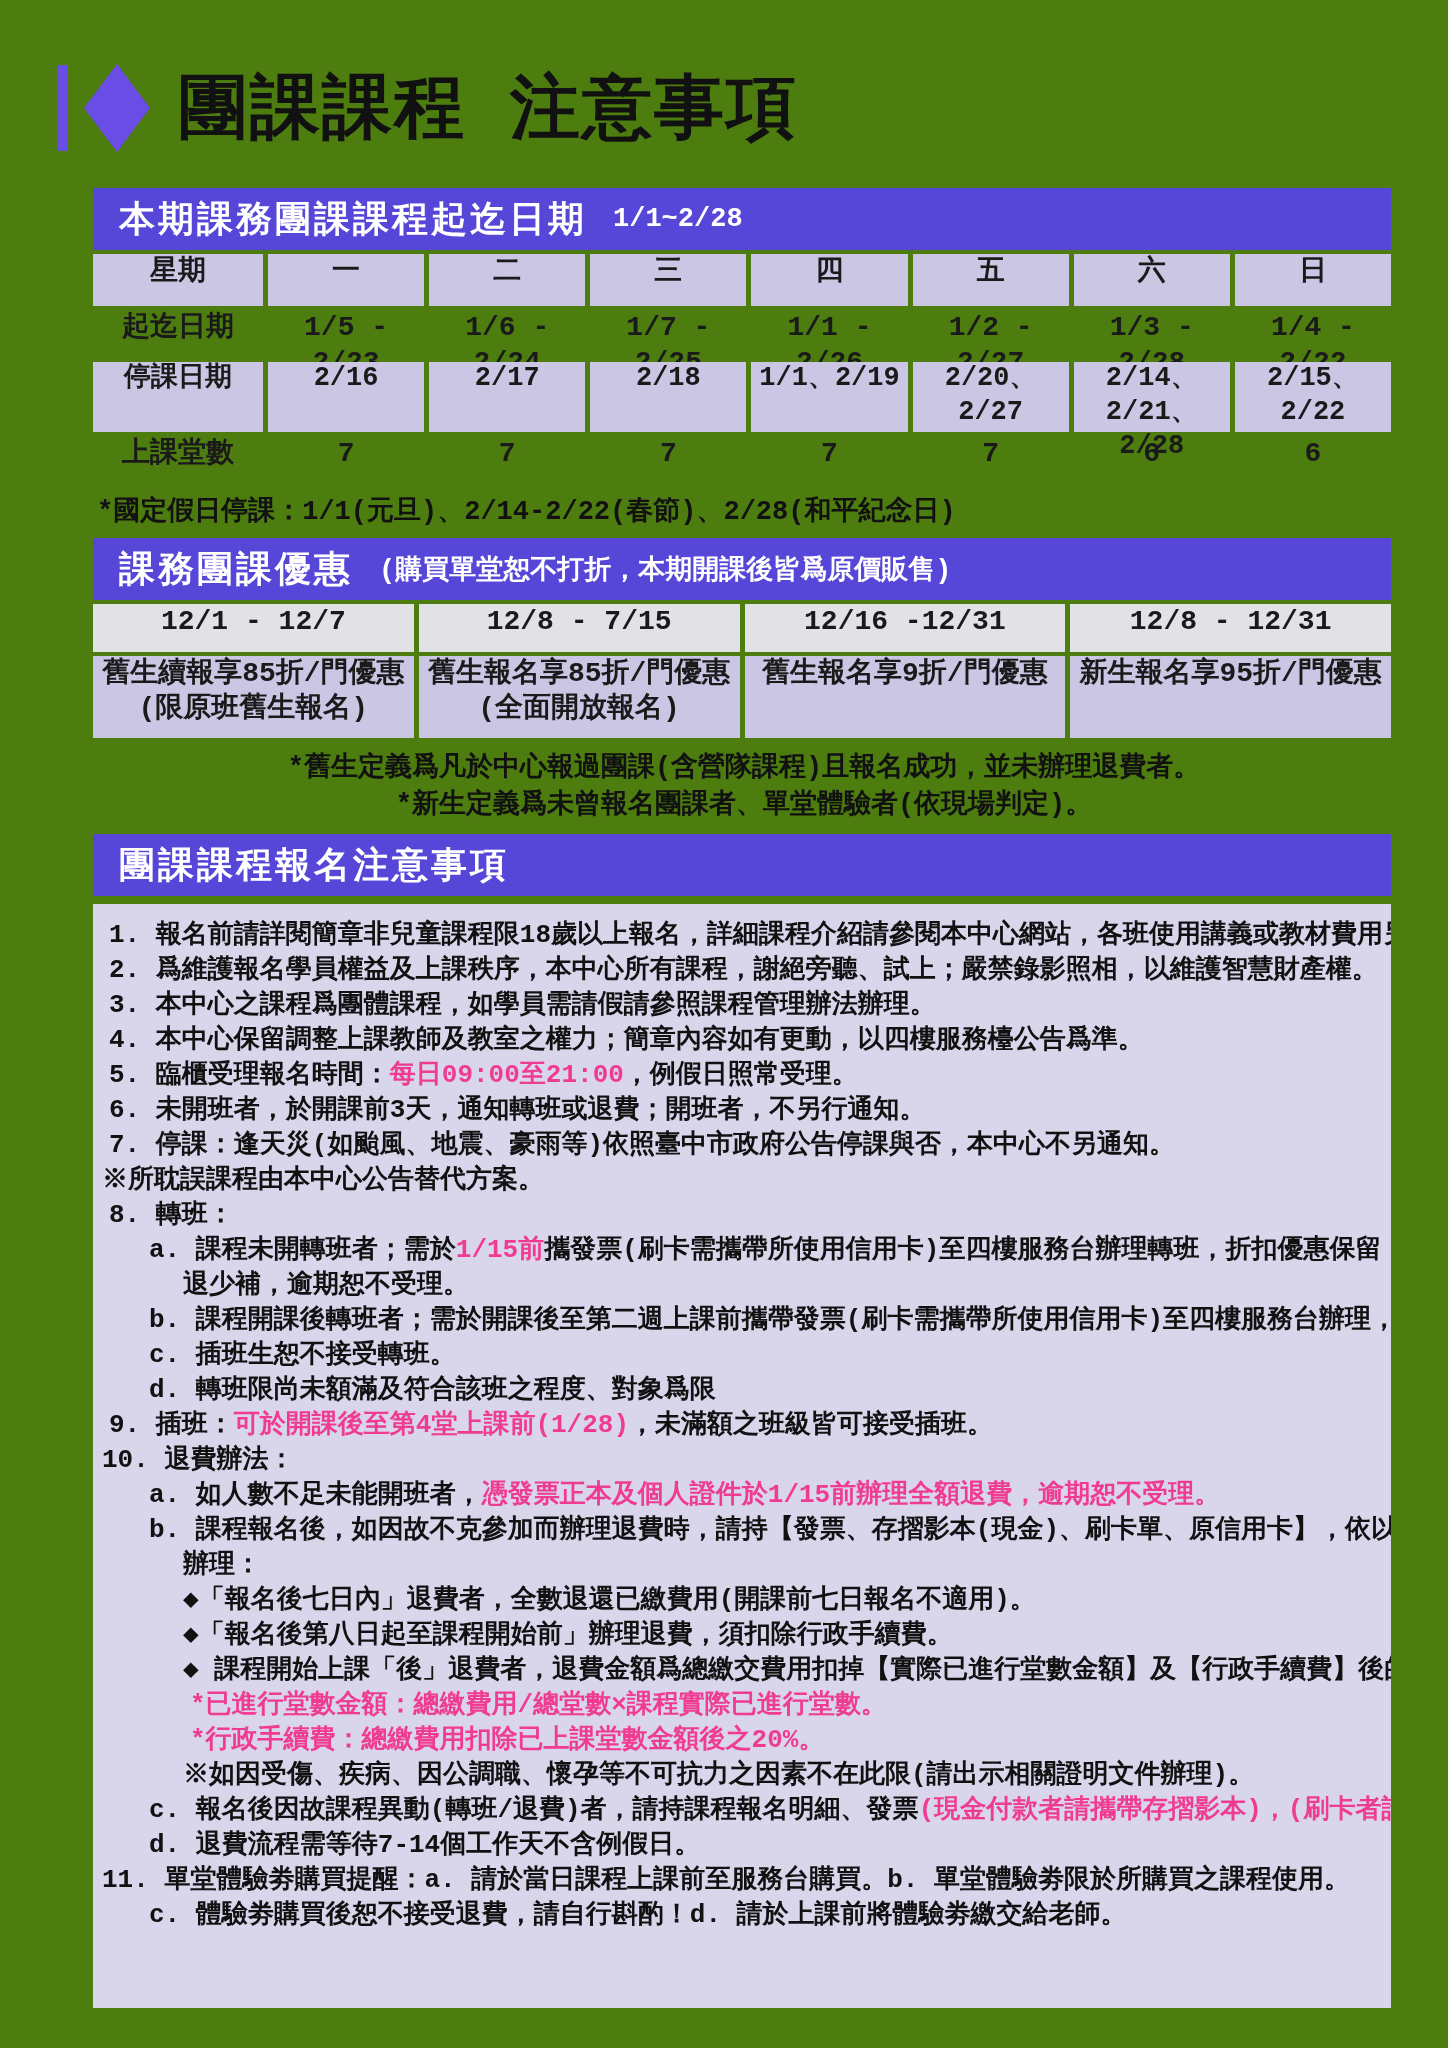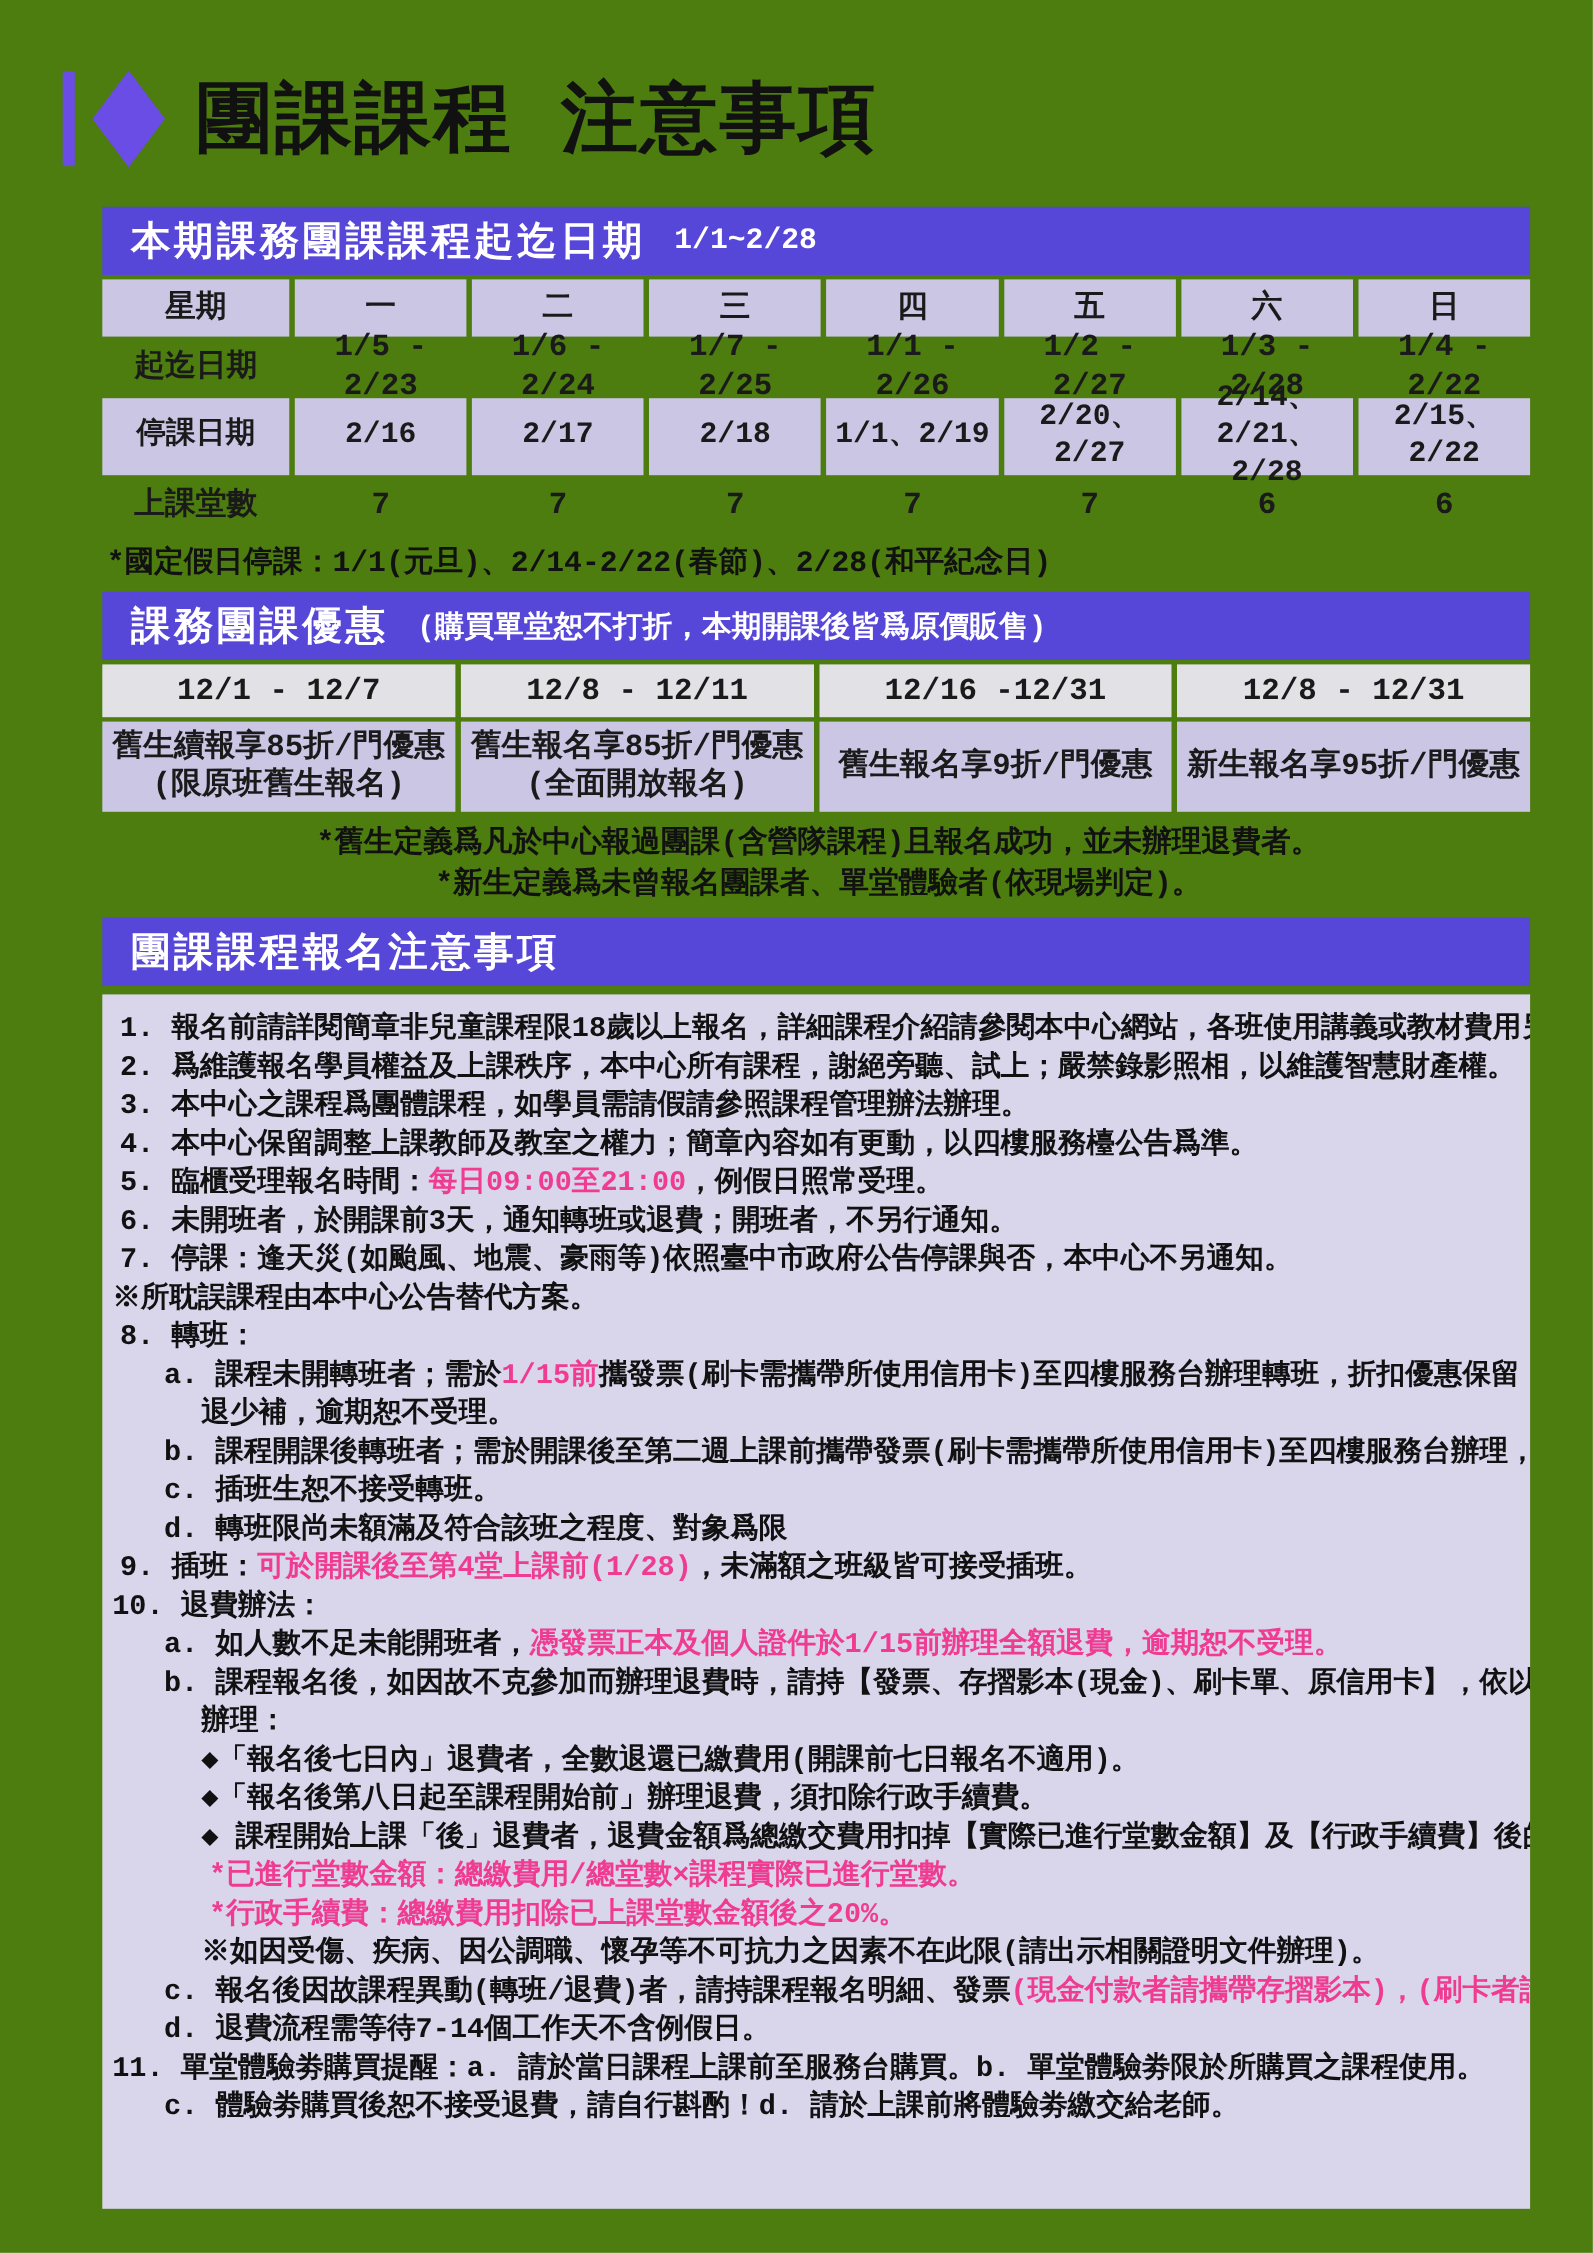--- a/index.html
+++ b/index.html
@@ -44,21 +44,21 @@
     gap:4px 5px;
     margin-top:4px;
   }
   .grid4{
     display:grid;
     grid-template-columns:repeat(4,1fr);
     gap:4px 5px;
     margin-top:4px;
   }
   .cell{
-    display:flex;flex-direction:column;align-items:center;justify-content:center;
+    display:flex;flex-direction:column;align-items:center;justify-content:flex-start;
     text-align:center;font-weight:bold;font-size:28px;line-height:1.25;
   }
   .shaded{background:#CBC6E4;}
   .grayed{background:#E2E1E6;}
   .rh0{height:52px;}
   .rh1{height:48px;}
   .rh2{height:70px;font-size:27px;}
   .rh3{height:46px;}
   .rh4{height:48px;}
   .rh5{height:82px;}
@@ -218,21 +218,21 @@
     <section>
       <div class="bar mt2">
         <span class="bar-title">課務團課優惠</span>
         <span class="bar-sub">(購買單堂恕不打折，本期開課後皆爲原價販售)</span>
       </div>
       <div class="grid4" id="discount-table">
           <div class="cell grayed rh4">
             <div>12/1 - 12/7</div>
           </div>
           <div class="cell grayed rh4">
-            <div>12/8 - 12/11</div>
+            <div>12/8 - 7/15</div>
           </div>
           <div class="cell grayed rh4">
             <div>12/16 -12/31</div>
           </div>
           <div class="cell grayed rh4">
             <div>12/8 - 12/31</div>
           </div>
           <div class="cell shaded rh5">
             <div>舊生續報享85折/門優惠</div>
             <div>(限原班舊生報名)</div>

